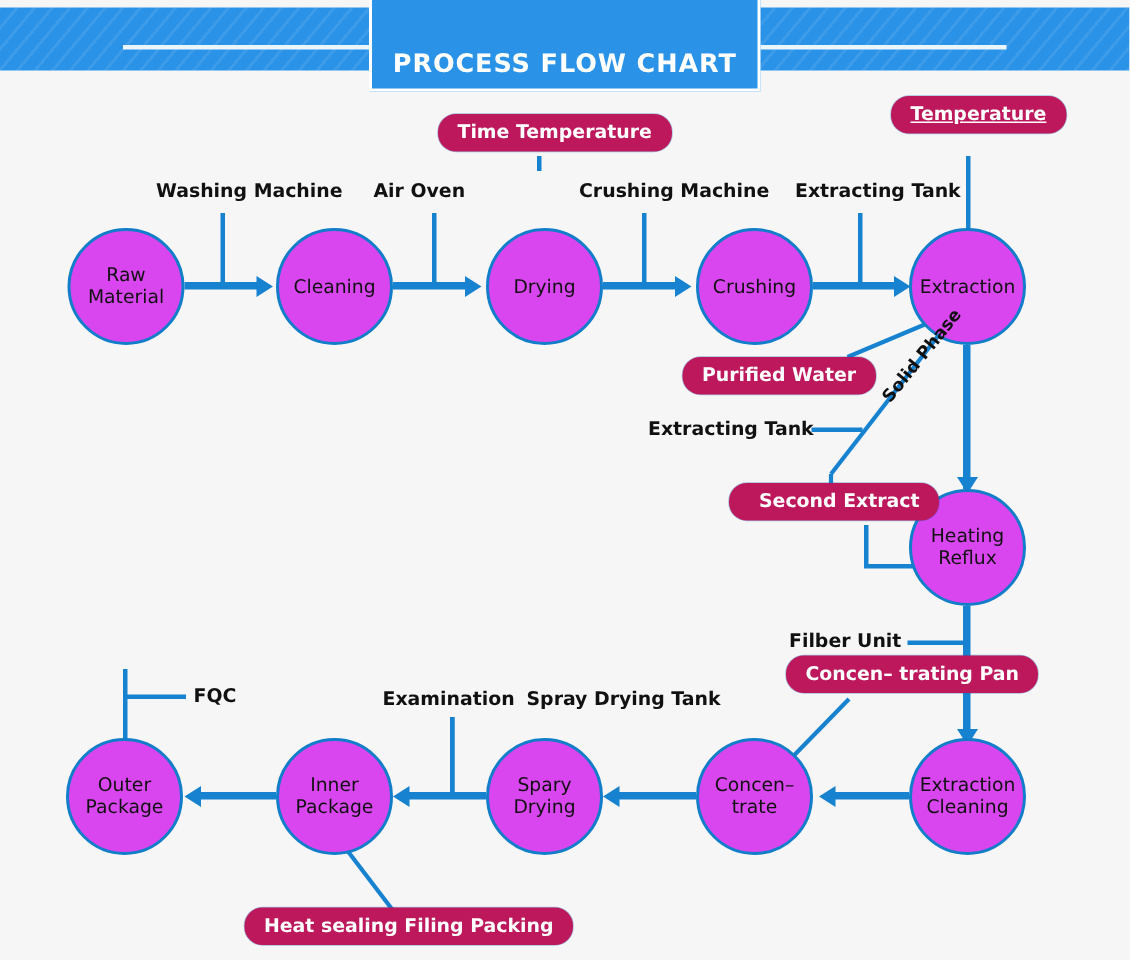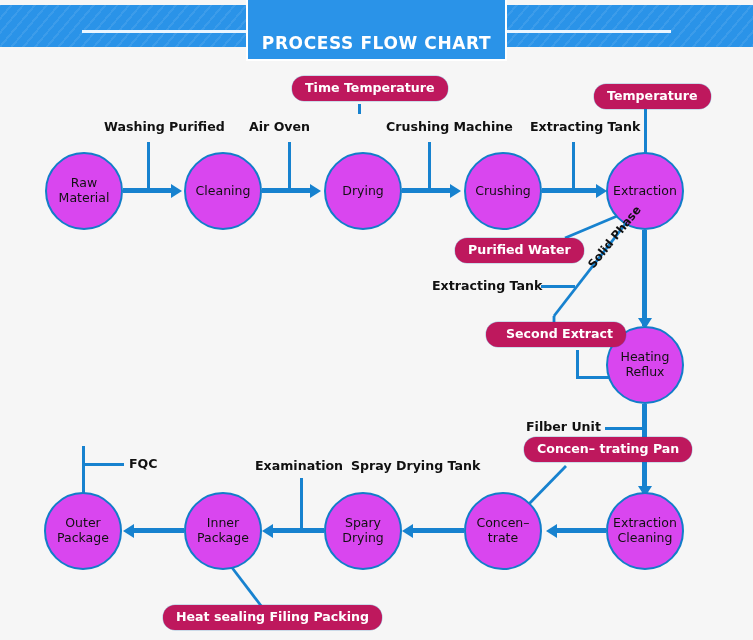--- a/index.html
+++ b/index.html
@@ -145,21 +145,21 @@
     <span>
       <span>Raw</span>
       <span>Material</span>
     </span>
   </div>
 
   <div class="h-line h-thick" style="left:123px; top:188px; width:50px;"></div>
   <div class="arrow-r" style="left:171px; top:183.5px;"></div>
 
   <div class="v-line" style="left:147px; top:142px; height:49px;"></div>
-  <div class="label" style="left:104px; top:119px;">Washing Purified</div>
+  <div class="label" style="left:104px; top:119px;">Washing Machine</div>
 
   <div class="node" style="left:184px; top:152px; width:78px; height:78px;">
     <span>Cleaning</span>
   </div>
 
   <div class="h-line h-thick" style="left:262px; top:188px; width:50px;"></div>
   <div class="arrow-r" style="left:310px; top:183.5px;"></div>
 
   <div class="v-line" style="left:288px; top:142px; height:49px;"></div>
   <div class="label" style="left:249px; top:119px;">Air Oven</div>
@@ -187,21 +187,21 @@
   <div class="arrow-r" style="left:596px; top:183.5px;"></div>
 
   <div class="v-line" style="left:572px; top:142px; height:49px;"></div>
   <div class="label" style="left:530px; top:119px;">Extracting Tank</div>
 
   <div class="node" style="left:606px; top:152px; width:78px; height:78px;">
     <span>Extraction</span>
   </div>
 
   <div class="v-line" style="left:644px; top:104px; height:50px;"></div>
-  <div class="badge" style="left:594px; top:84px;">
+  <div class="badge" style="left:594px; top:64px;text-decoration:underline;">
     <span>Temperature</span>
   </div>
 
   <div class="badge" style="left:455px; top:238px;">
     <span>Purified Water</span>
   </div>
 
   <div class="rot-label" style="left:585px; top:262px; transform: rotate(-51deg);">Solid Phase</div>
 
   <div class="label" style="left:432px; top:278px;">Extracting Tank</div>

